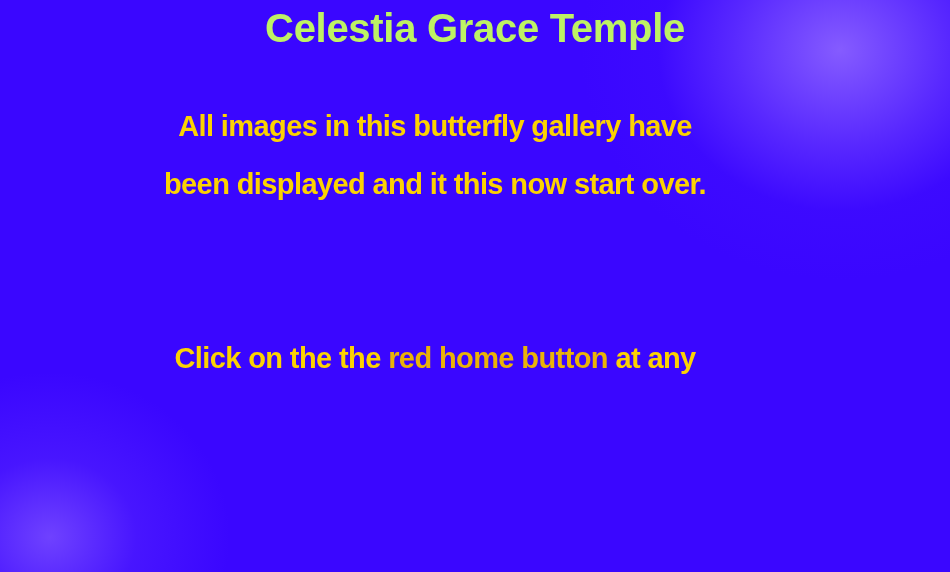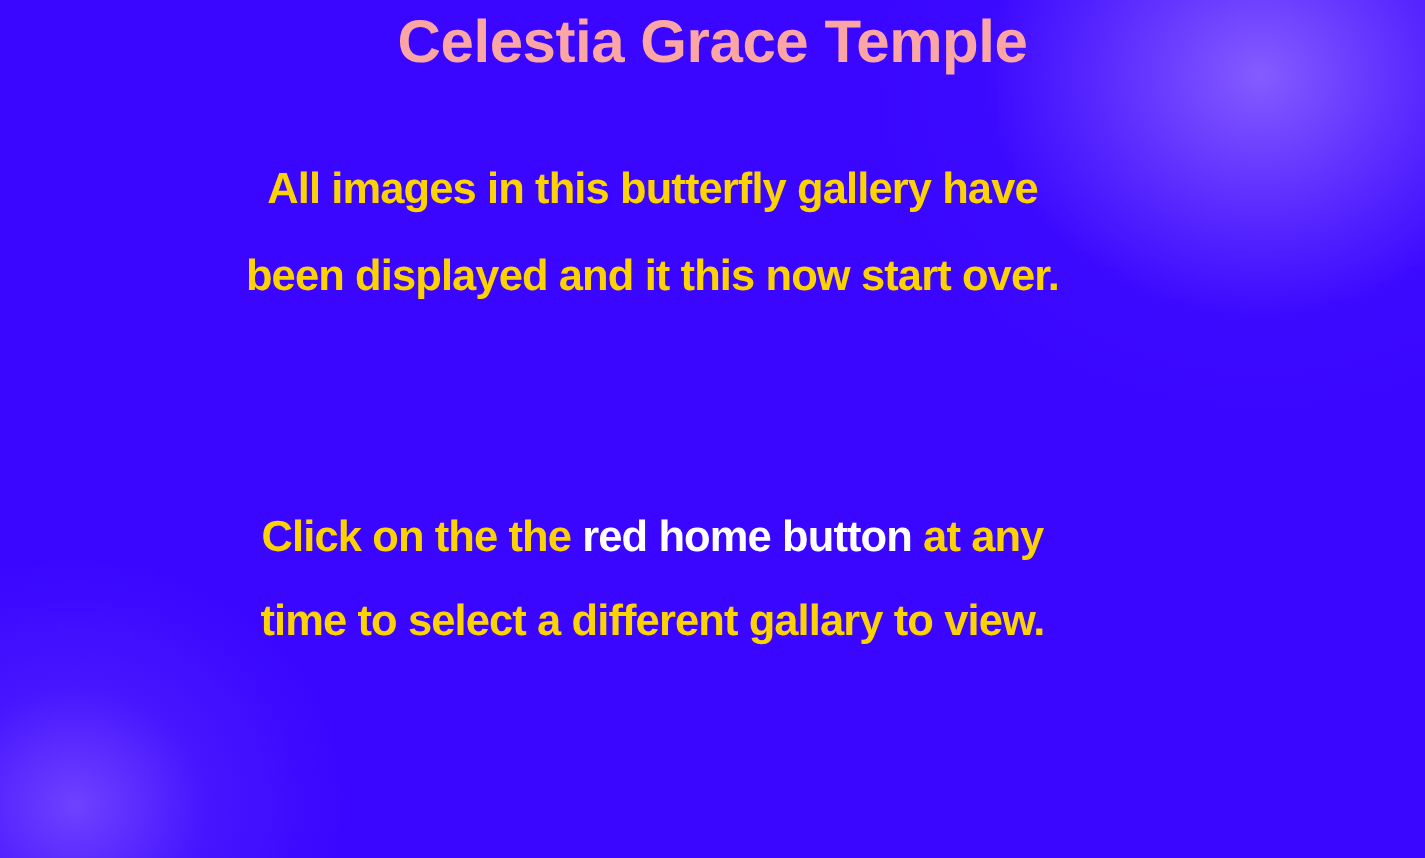--- a/index.html
+++ b/index.html
@@ -58,21 +58,21 @@
     height: 572px;
     z-index: 2;
   }
 
   .slide-title {
     position: absolute;
     top: 6px;
     left: 0;
     width: 950px;
     text-align: center;
-    color: #fca5a5;
+    color: #bef264;
     font-size: 40px;
     font-weight: bold;
     letter-spacing: -0.3px;
     line-height: 1.12;
     white-space: nowrap;
   }
 
   .para {
     position: absolute;
     left: 0;
@@ -83,38 +83,37 @@
     font-size: 29px;
     line-height: 58px;
     letter-spacing: -0.6px;
   }
 
   .para-intro { top: 97px; }
   .para-instruct { top: 330px; line-height: 56px; }
 
   .line { display: block; white-space: nowrap; }
 
-  .accent-red { color: #ffffff; }
+  .accent-red { color: #eab308; }
 </style>
 </head>
 <body>
 
 <div id="slide">
 
   <div class="glow-tr"></div>
   <div class="glow-bl"></div>
 
   <div class="content">
 
     <div class="slide-title">Celestia Grace Temple</div>
 
     <div class="para para-intro">
       <span class="line">All images in this butterfly gallery have</span>
       <span class="line">been displayed and it this now start over.</span>
     </div>
 
     <div class="para para-instruct">
       <span class="line"><span>Click on the the&nbsp;</span><span class="accent-red">red home button</span><span>&nbsp;at any</span></span>
-      <span class="line">time to select a different gallary to view.</span>
     </div>
 
   </div>
 </div>
 
 </body></html>

